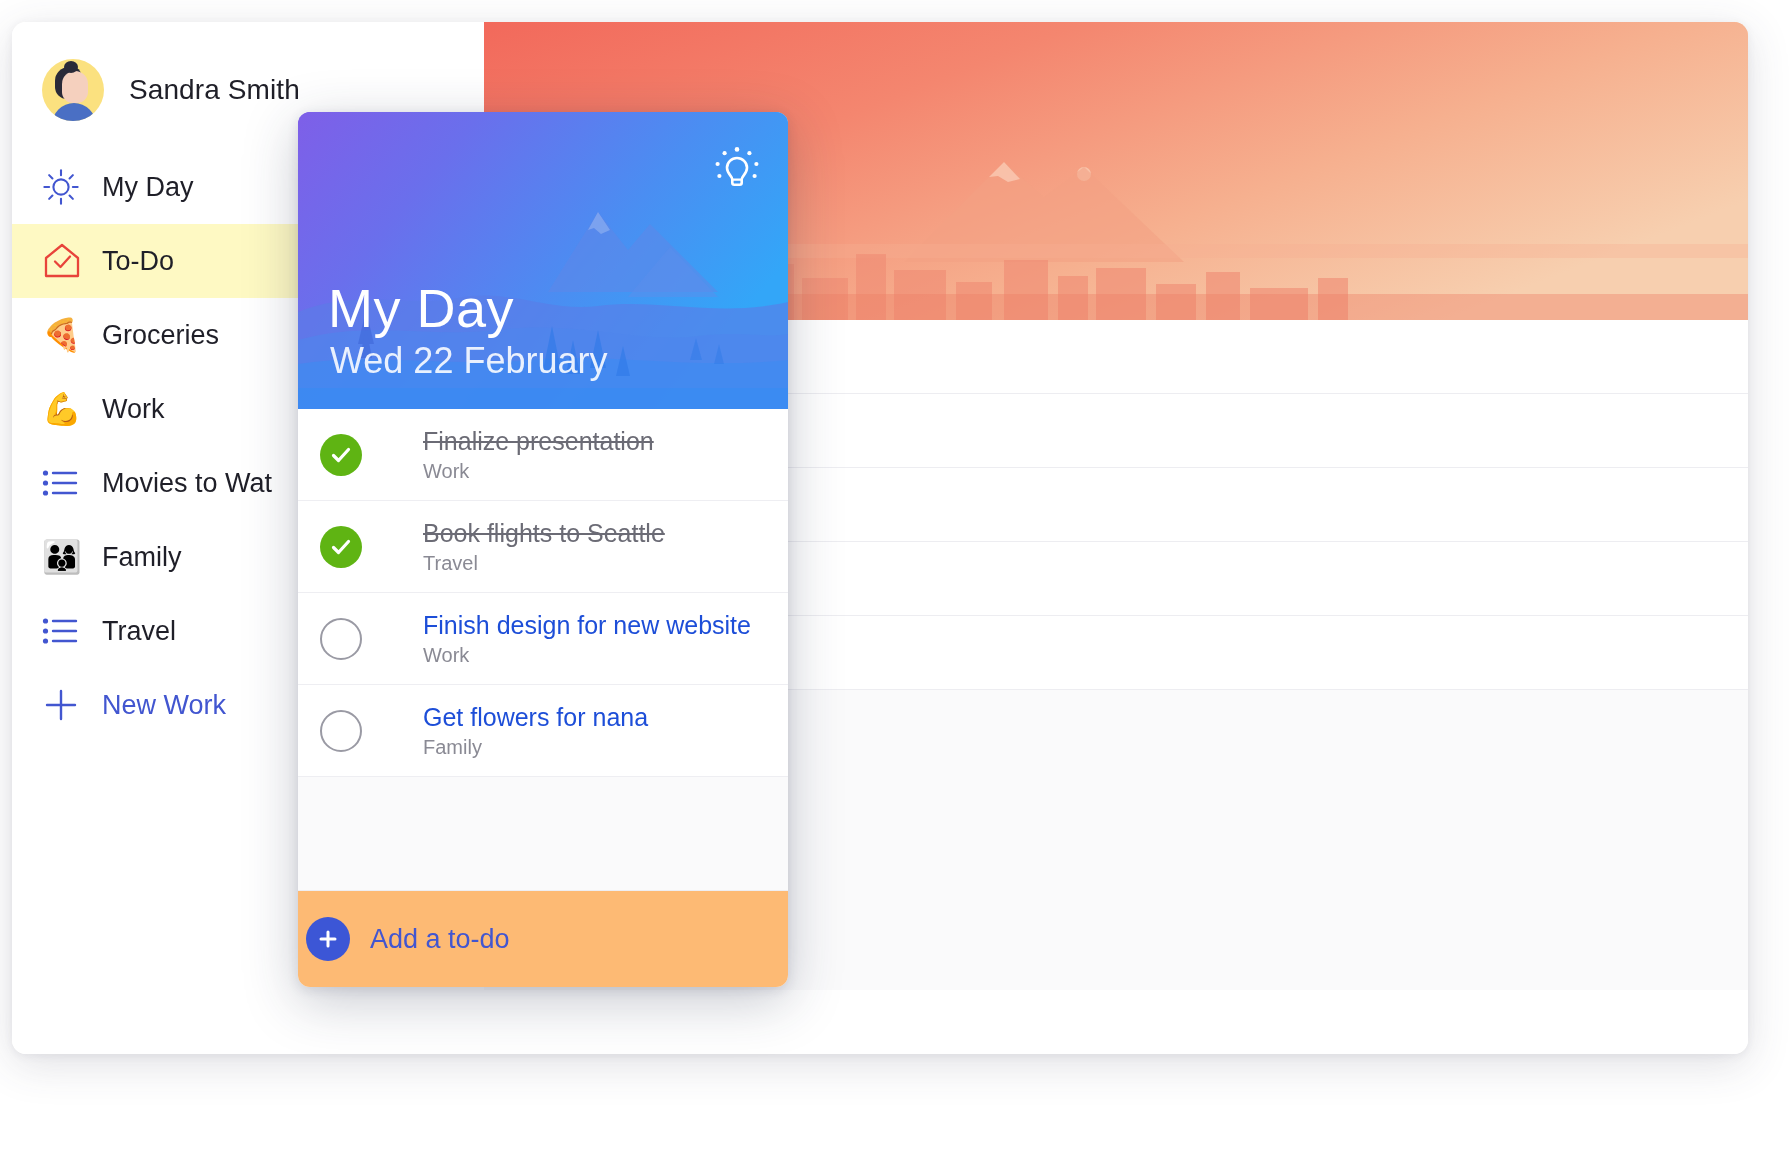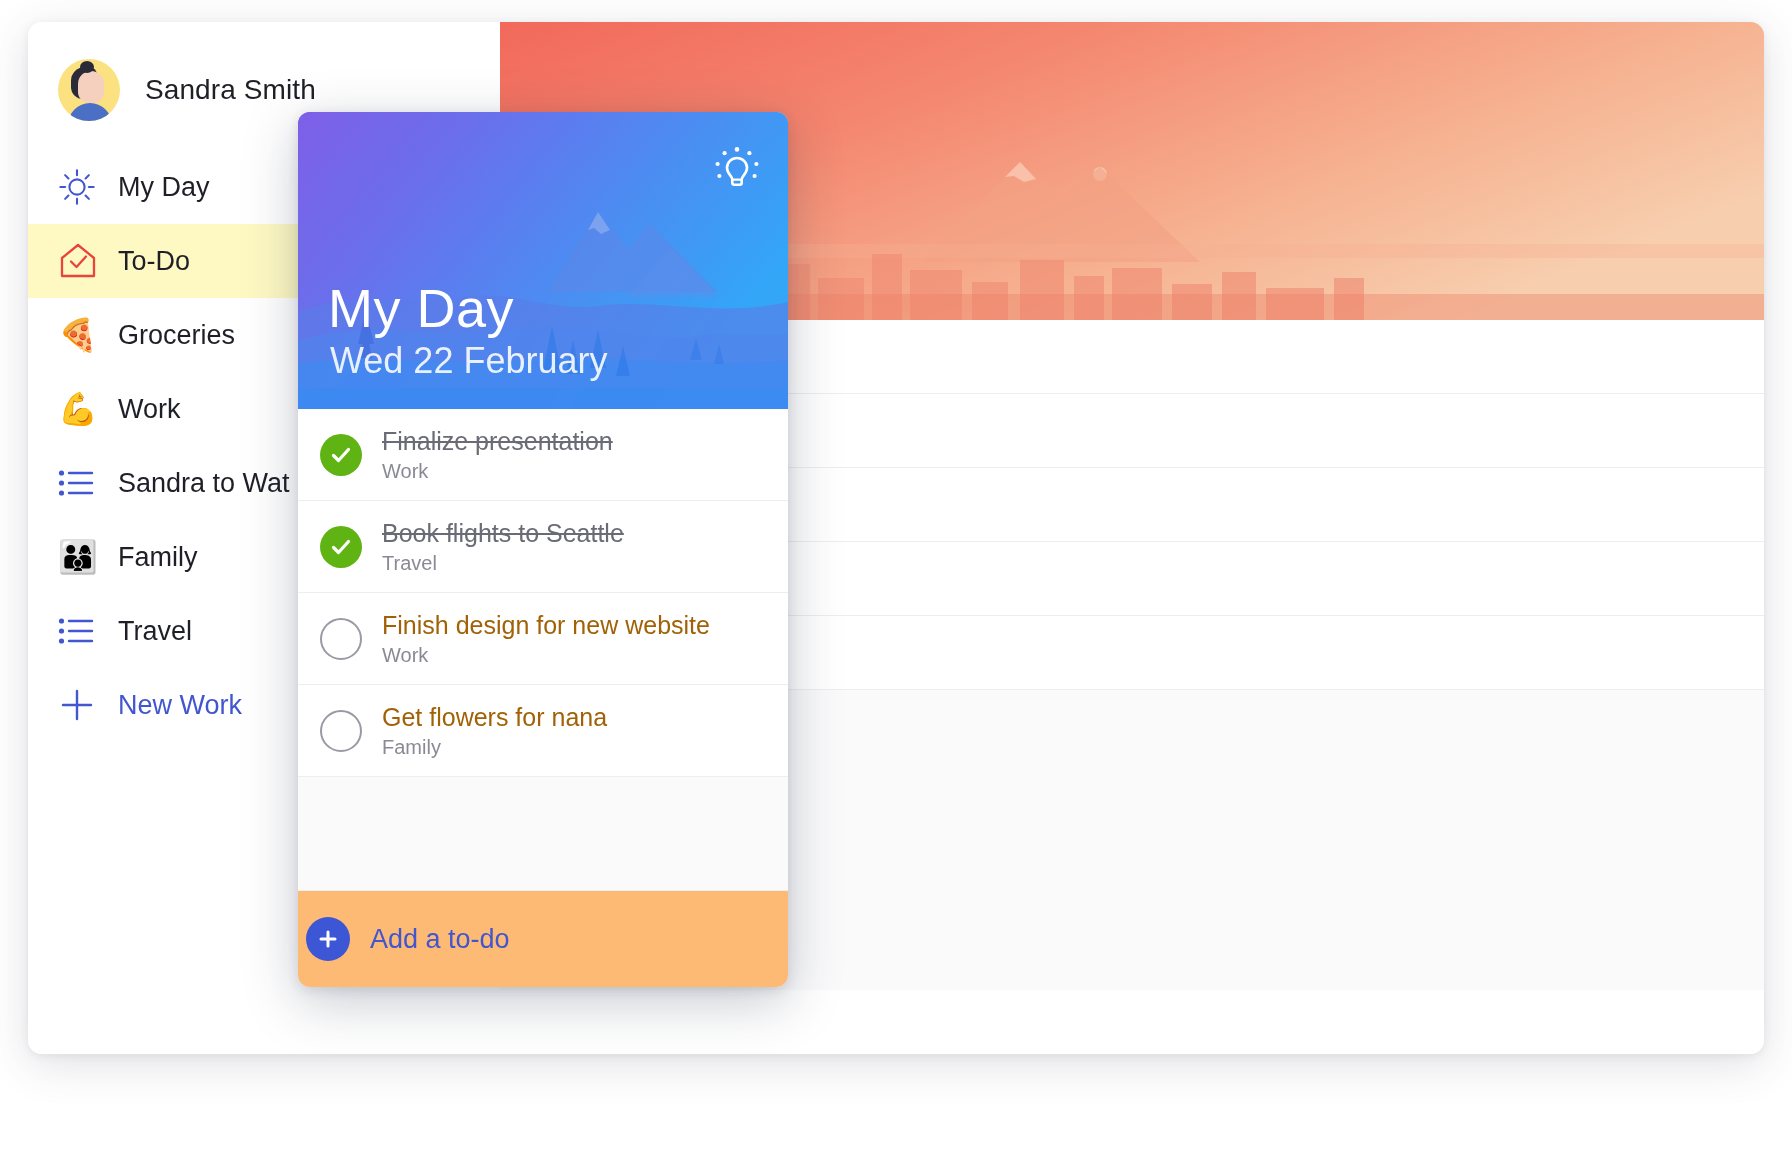--- a/index.html
+++ b/index.html
@@ -9,21 +9,21 @@
     height: 1162px;
     background: #ffffff;
     font-family: "Liberation Sans", sans-serif;
     overflow: hidden;
     position: relative;
   }
 
   
   #bg-window {
     position: absolute;
-    left: 28px;
+    left: 12px;
     top: 22px;
     width: 1736px;
     height: 1032px;
     background: #ffffff;
     border-radius: 14px;
     box-shadow: 0 10px 44px rgba(60,64,90,0.16), 0 2px 8px rgba(60,64,90,0.08);
     overflow: hidden;
     display: flex;
   }
 
@@ -221,22 +221,22 @@
     border-radius: 50%;
     margin-right: 20px;
     display: flex;
     align-items: center;
     justify-content: center;
     cursor: pointer;
   }
   .check.on { background: #5FB413; }
   .check.off { border: 2px solid #9a9aa4; background: transparent; }
   .check.on svg { width: 24px; height: 24px; display: block; }
-  .todo-text { display: flex; flex-direction: column; justify-content: center; }
-  .todo-title { font-size: 25px; color: #a16207; line-height: 1.18; }
+  .todo-text { display: flex; flex-direction: column; justify-content: center; margin-left: 41px; }
+  .todo-title { font-size: 25px; color: #1d4ed8; line-height: 1.18; }
   .todo-item.done .todo-title { color: #6b6b75; text-decoration: line-through; }
   .todo-cat { font-size: 20px; color: #8a8a94; margin-top: 4px; line-height: 1.1; }
 
   #todo-spacer { flex: 1; background: #FAFAFB; border-bottom: 1px solid #eeeef2; }
 
   #add-todo {
     height: 96px;
     flex: 0 0 96px;
     display: flex;
     align-items: center;
@@ -317,21 +317,21 @@
         <span class="nav-icon">
           <svg class="list-bullets" viewBox="0 0 36 30" fill="none" stroke="#4256D0" stroke-width="2.4" stroke-linecap="round">
             <circle cx="3.5" cy="5" r="2.6" fill="#4256D0" stroke="none"></circle>
             <circle cx="3.5" cy="15" r="2.6" fill="#4256D0" stroke="none"></circle>
             <circle cx="3.5" cy="25" r="2.6" fill="#4256D0" stroke="none"></circle>
             <line x1="11" y1="5" x2="34" y2="5"></line>
               <line x1="11" y1="15" x2="34" y2="15"></line>
               <line x1="11" y1="25" x2="34" y2="25"></line>
           </svg>
         </span>
-        <span class="nav-label">Sandra to Wat</span>
+        <span class="nav-label">Movies to Wat</span>
       </div>
 
       <div class="nav-item">
         <span class="nav-icon">👨‍👩‍👦</span>
         <span class="nav-label">Family</span>
       </div>
 
       <div class="nav-item">
         <span class="nav-icon">
           <svg class="list-bullets" viewBox="0 0 36 30" fill="none" stroke="#4256D0" stroke-width="2.4" stroke-linecap="round">

